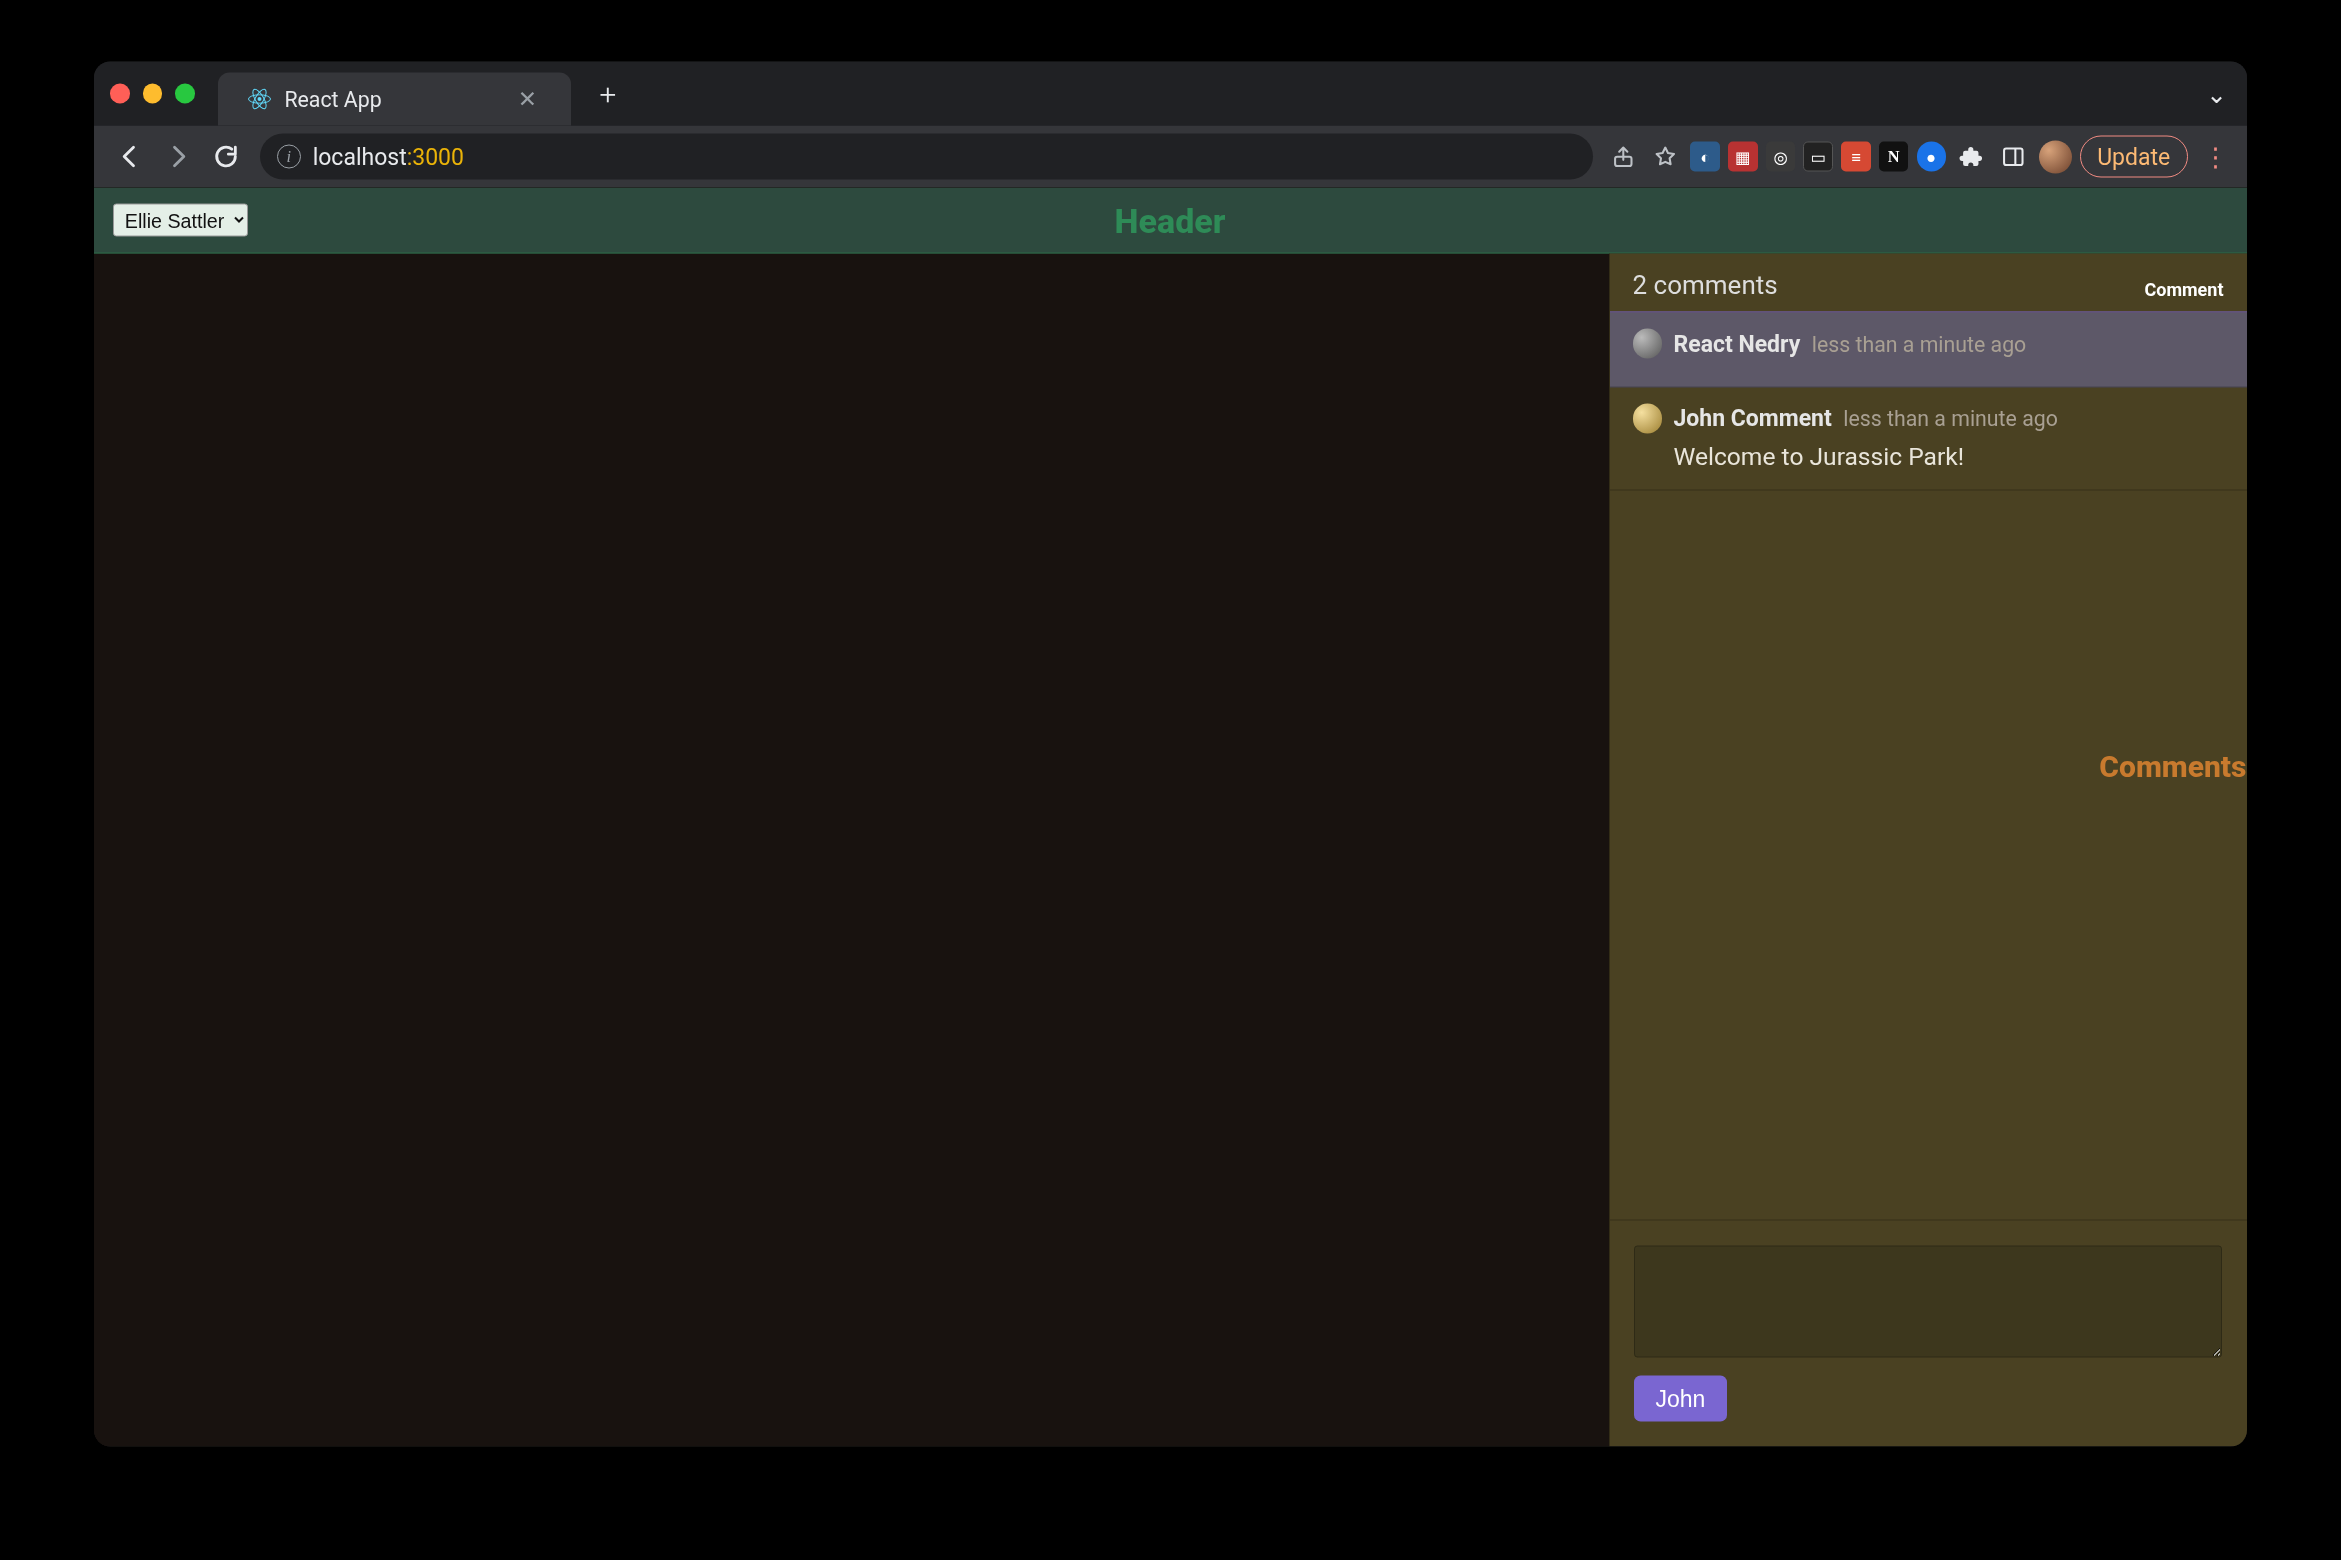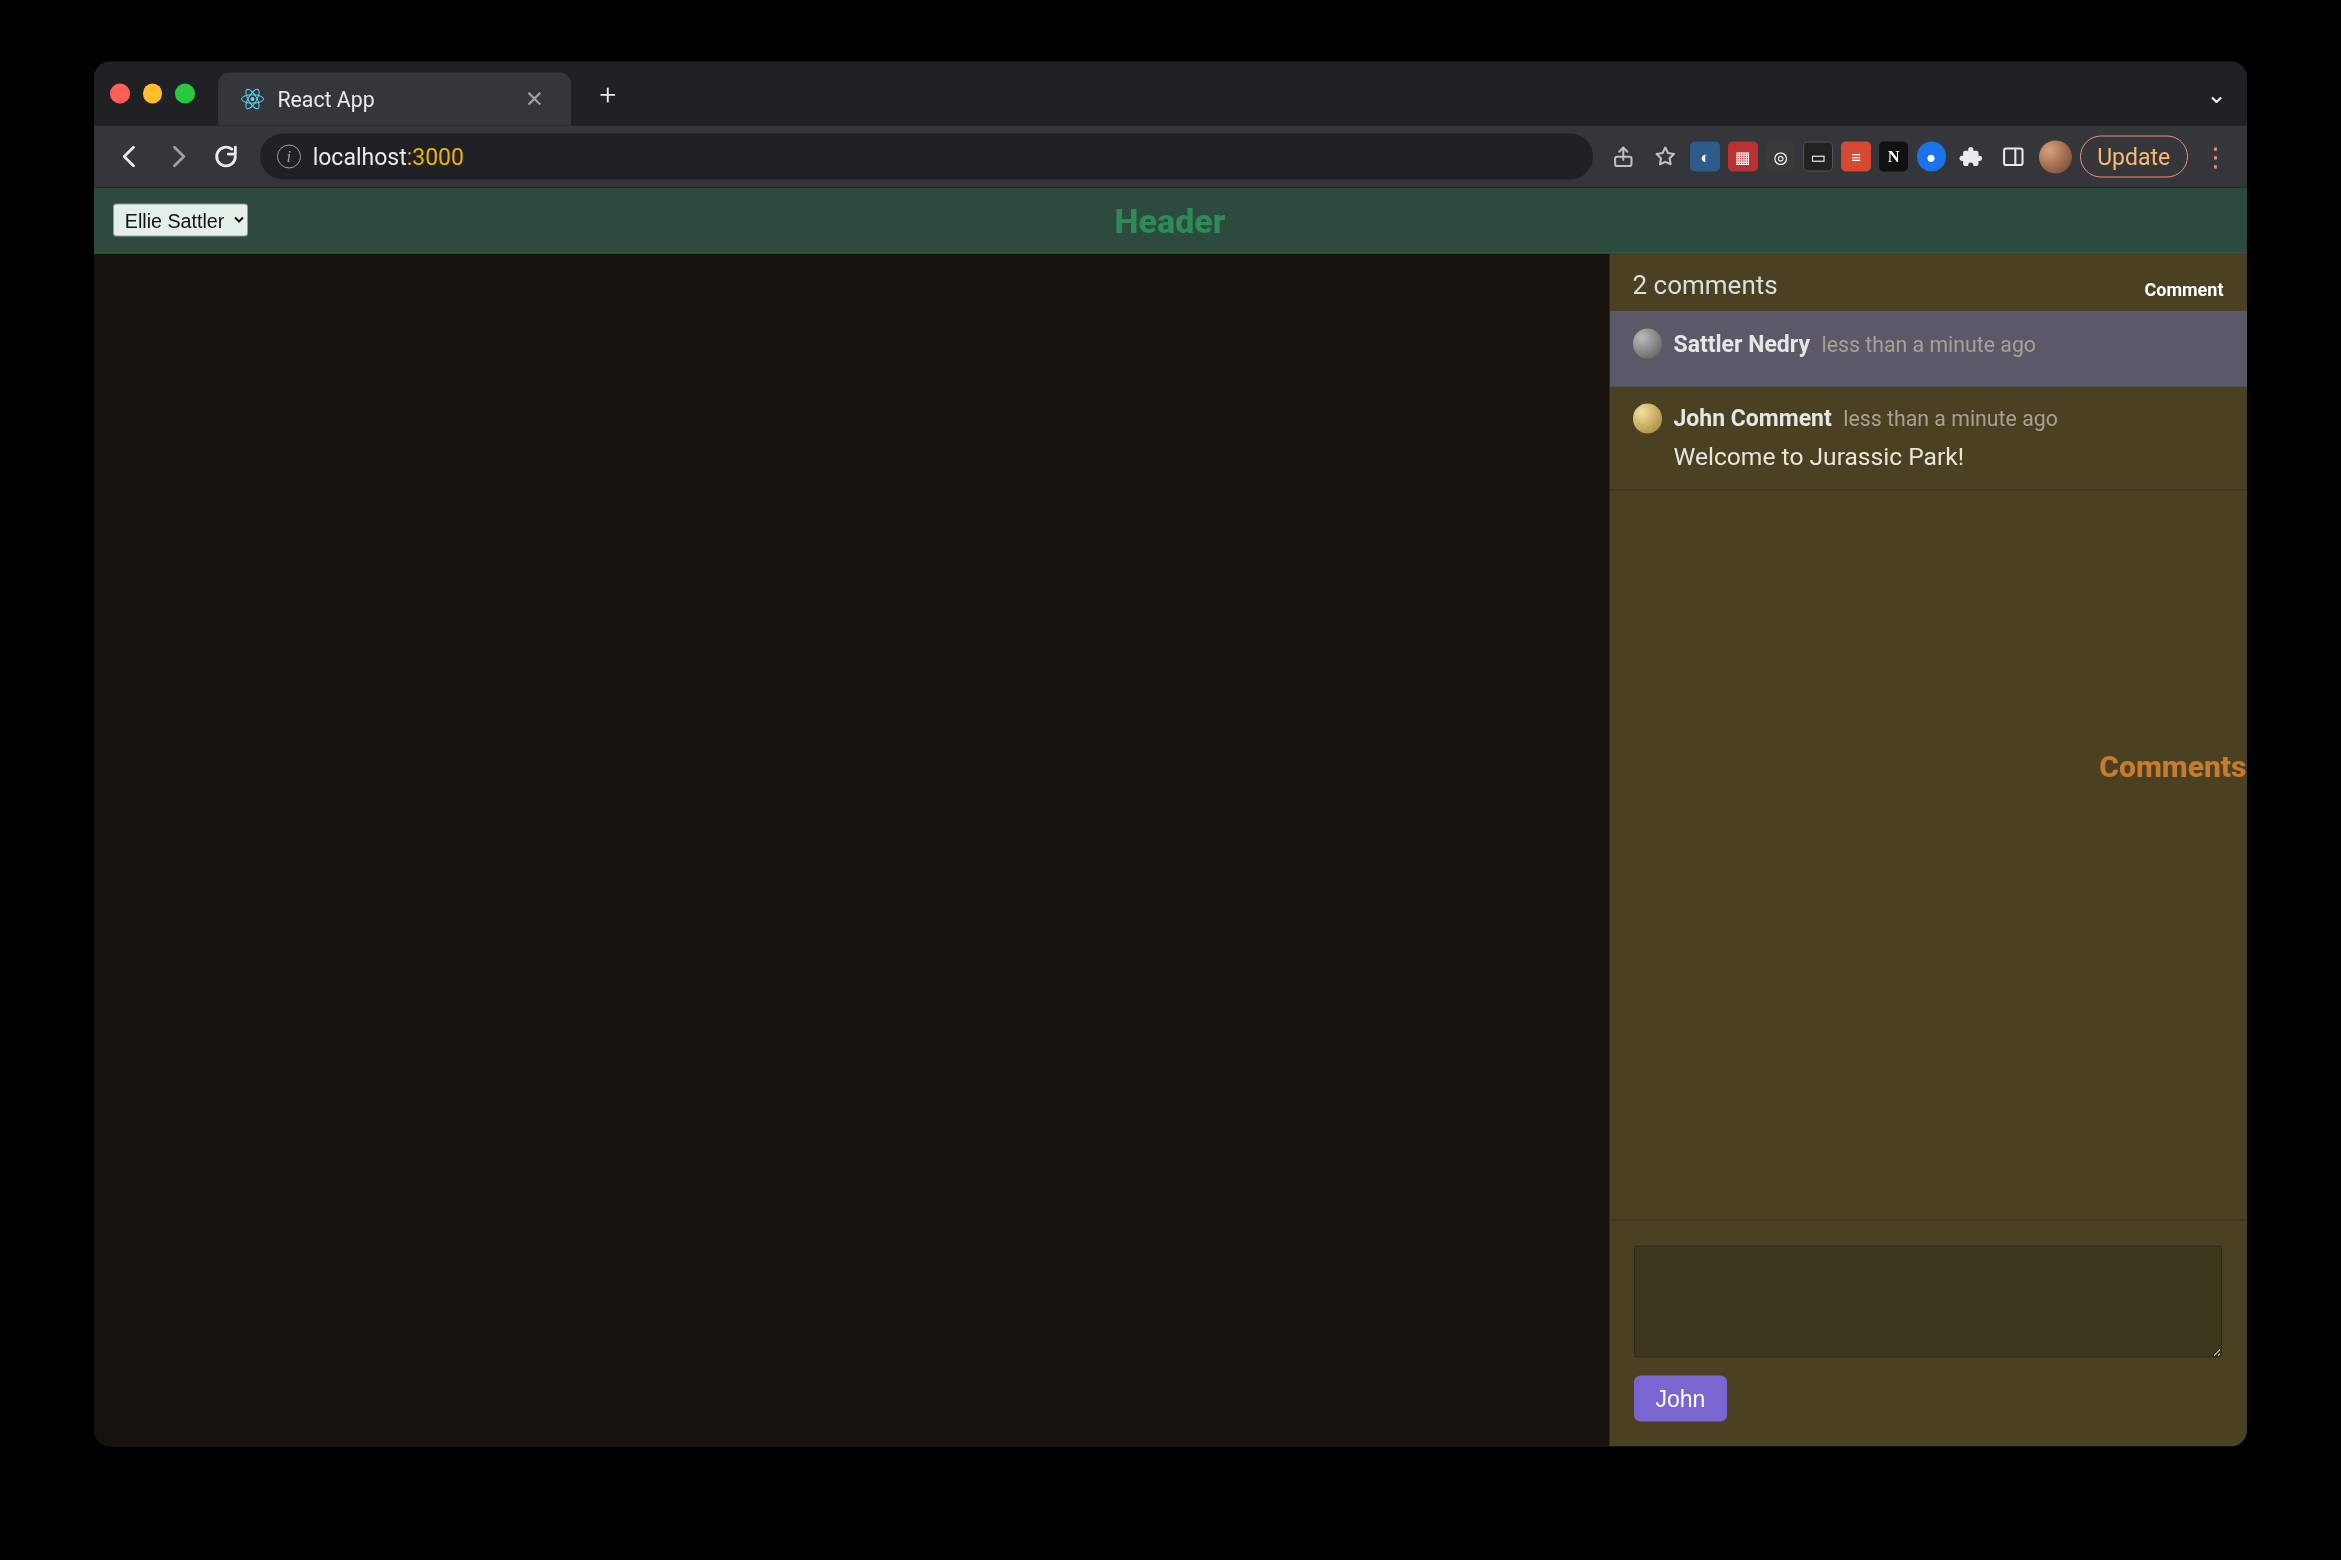--- a/index.html
+++ b/index.html
@@ -37,21 +37,21 @@
   .dot.yellow { background: #febc2e; }
   .dot.green { background: #28c840; }
   .tab {
     position: relative;
     height: 53px;
     min-width: 353px;
     background: #35363a;
     border-radius: 11.5px 11.5px 0 0;
     display: flex;
     align-items: center;
-    padding: 0 22px;
+    padding: 0 29px;
     color: #e8eaed;
     font-size: 21.3px;
     margin-top: 11.5px;
   }
   .tab .favicon { width: 26px; height: 26px; margin-right: 11.5px; color:#61dafb; display:flex; align-items:center; justify-content:center; }
   .tab .favicon svg { width: 23px; height: 23px; }
   .tab .close { margin-left: auto; color: #9aa0a6; font-size: 23px; padding: 4.9px; border-radius: 50%; cursor:pointer;}
   .newtab { margin-left: 13px; color: #e8eaed; font-size: 28px; padding: 4.9px 9.8px; cursor:pointer;}
   .tabs-menu { position:absolute; right:19.7px; top:18px; color:#e8eaed; font-size:24.6px; cursor:pointer;}
   
@@ -280,21 +280,21 @@
         <div class="main-area"></div>
         <div class="comments-pane">
           <div class="comments-header">
             <span class="comments-count">2 comments</span>
             <span class="comment-link">Comment</span>
           </div>
           <div class="comments-list">
             <div class="comment-item highlight">
               <div class="comment-meta">
                 <div class="c-avatar"></div>
-                <span class="c-author">Sattler Nedry</span>
+                <span class="c-author">React Nedry</span>
                 <span class="c-time">less than a minute ago</span>
               </div>
             </div>
             <div class="comment-item">
               <div class="comment-meta">
                 <div class="c-avatar jh"></div>
                 <span class="c-author">John Comment</span>
                 <span class="c-time">less than a minute ago</span>
               </div>
               <div class="c-text">Welcome to Jurassic Park!</div>

